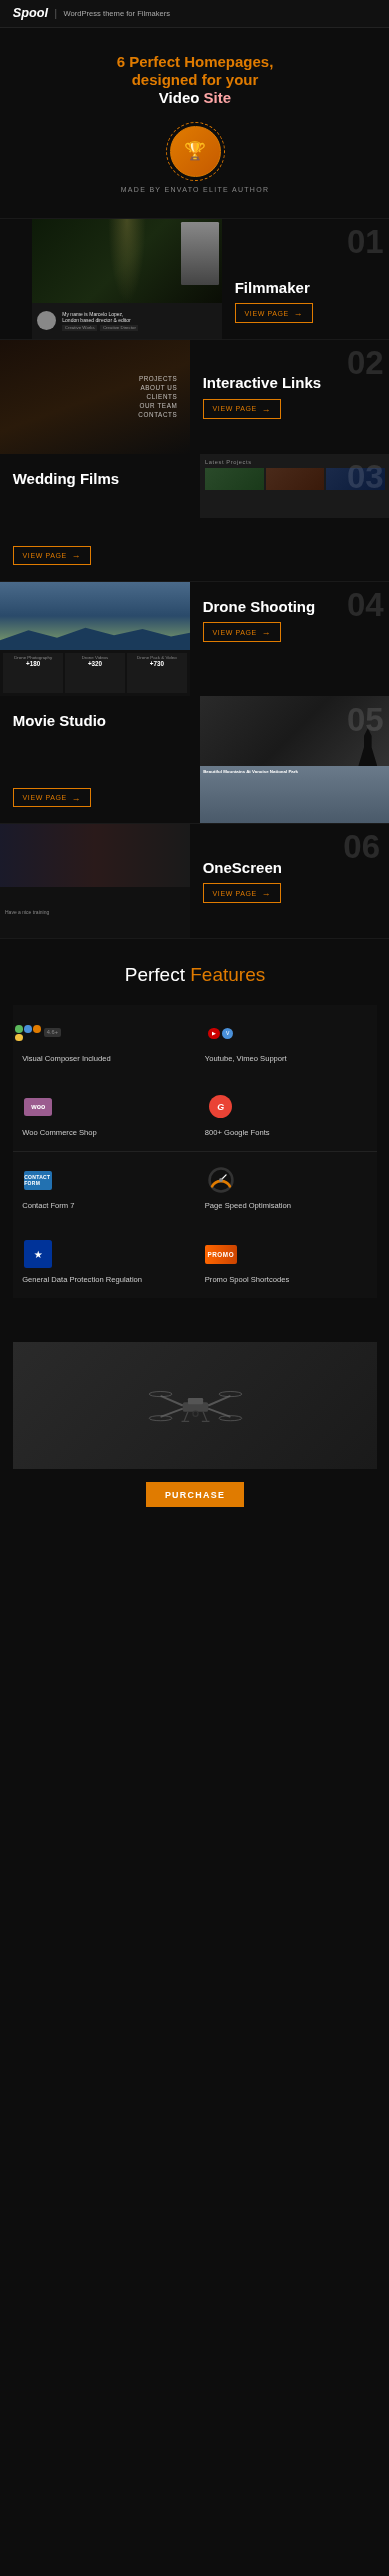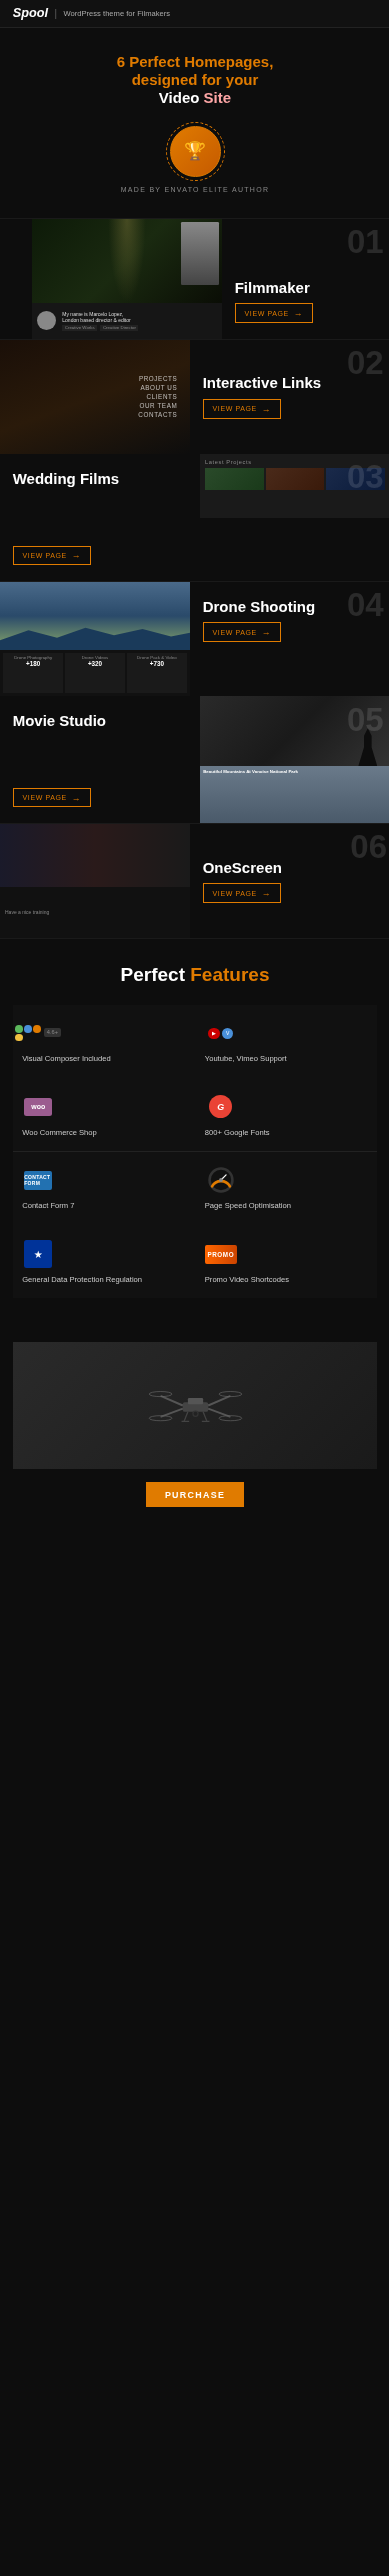--- a/index.html
+++ b/index.html
@@ -384,21 +384,21 @@
     }
 
     
     .features-section {
       background: #0d0d0d;
       padding: 25px 12.7px;
     }
     .features-title {
       text-align: center;
       font-size: 19px;
-      font-weight: bold;
+      font-weight: normal;
       color: #fff;
       margin-bottom: 19px;
     }
     .features-title span {
       color: #e07b00;
     }
     .features-grid {
       display: grid;
       grid-template-columns: 1fr 1fr;
       gap: 0.6px;
@@ -827,21 +827,21 @@
 
 <div class="section-wrapper">
   <div class="section-06">
     <div class="section-06-preview">
       <div class="dark-feet-bg"></div>
       <div class="training-bar">
         <div class="training-text-preview">Have a nice training</div>
       </div>
     </div>
     <div class="section-06-right">
-      <div class="num-abs" style="top:6.3px; right:3px;">06</div>
+      <div class="num-abs" style="top:6.3px; right:10px;">06</div>
       <div class="section-label">OneScreen</div>
       <div class="view-page-btn">
         <span>VIEW PAGE</span>
         <span class="arrow-right">→</span>
       </div>
     </div>
   </div>
 </div>
 
 <div class="section-separator"></div>
@@ -917,21 +917,21 @@
           <span class="eu-stars">★</span>
         </div>
       </div>
       <div class="feature-label">General Data Protection Regulation</div>
     </div>
 
     <div class="feature-item">
       <div class="feature-icon-container">
         <div class="promo-icon">PROMO</div>
       </div>
-      <div class="feature-label">Promo Video Shortcodes</div>
+      <div class="feature-label">Promo Spool Shortcodes</div>
     </div>
 
   </div>
 </section>
 
 <div class="bottom-section">
   <div class="drone-image-container">
     <svg width="127" height="51" viewBox="0 0 200 80">
 
       <rect x="80" y="35" width="40" height="15" rx="3" fill="#444"></rect>

